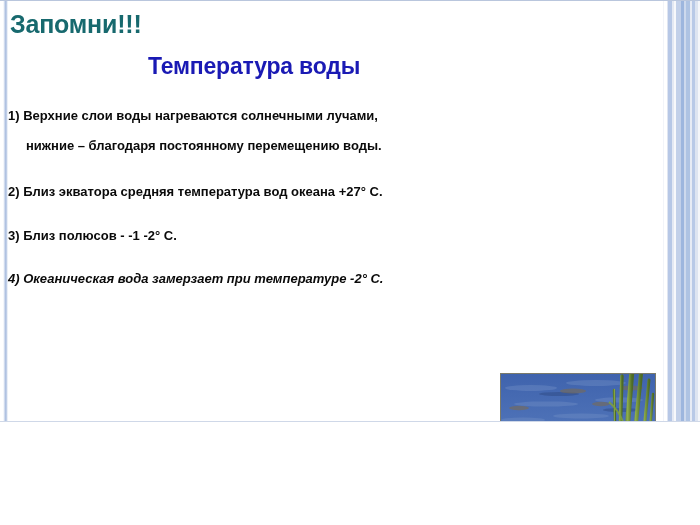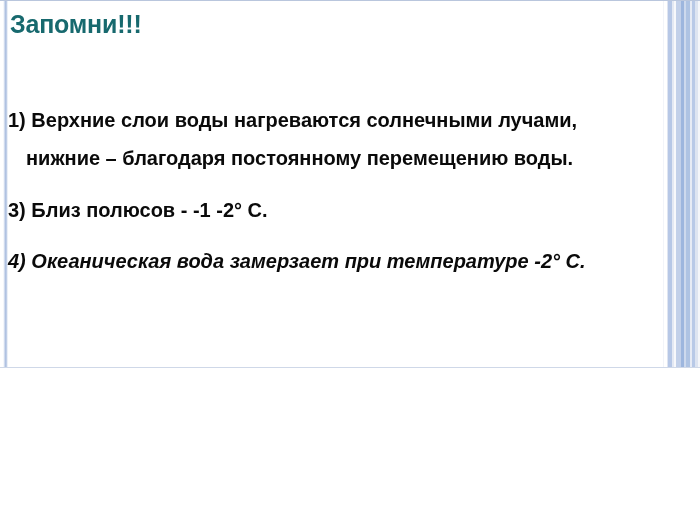--- a/index.html
+++ b/index.html
@@ -10,21 +10,21 @@
     width: 700px;
     height: 525px;
     background: #ffffff;
     font-family: "Liberation Sans", sans-serif;
     overflow: hidden;
   }
 
   #slide {
     position: relative;
     width: 700px;
-    height: 368px;
+    height: 422px;
     background: #ffffff;
     overflow: hidden;
     box-sizing: border-box;
     border-top: 1px solid #b9c6dd;
     border-bottom: 1px solid #cfd8e8;
   }
 
   
   .left-stripe {
     position: absolute;
@@ -85,21 +85,21 @@
   }
 
   
   .body-list {
     position: absolute;
     left: 8px;
     top: 108px;
     width: 600px;
   }
   .list-item {
-    font-size: 20px;
+    font-size: 13px;
     font-weight: bold;
     color: #0a0a0a;
     line-height: 1.1;
     white-space: nowrap;
   }
   .list-item .line2 {
     display: block;
     padding-left: 18px;
     margin-top: 16px;
   }
@@ -136,28 +136,32 @@
 </style>
 </head>
 <body>
 
 <div id="slide">
 
   <div class="left-stripe"></div>
 
   <div class="title-main">Запомни!!!</div>
 
+  <div class="title-sub">Температура воды</div>
 
   <div class="body-list">
 
     <div class="list-item">
       <span>1) Верхние слои воды нагреваются солнечными лучами,</span>
       <span class="line2">нижние – благодаря постоянному перемещению воды.</span>
     </div>
 
+    <div class="list-item gap-1">
+      <span>2) Близ экватора средняя температура вод океана  +27° С.</span>
+    </div>
 
     <div class="list-item gap-2">
       <span>3) Близ полюсов - -1   -2° С.</span>
     </div>
 
     <div class="list-item gap-3">
       <span>4) Океаническая вода замерзает при температуре  -2° С.</span>
     </div>
 
 

